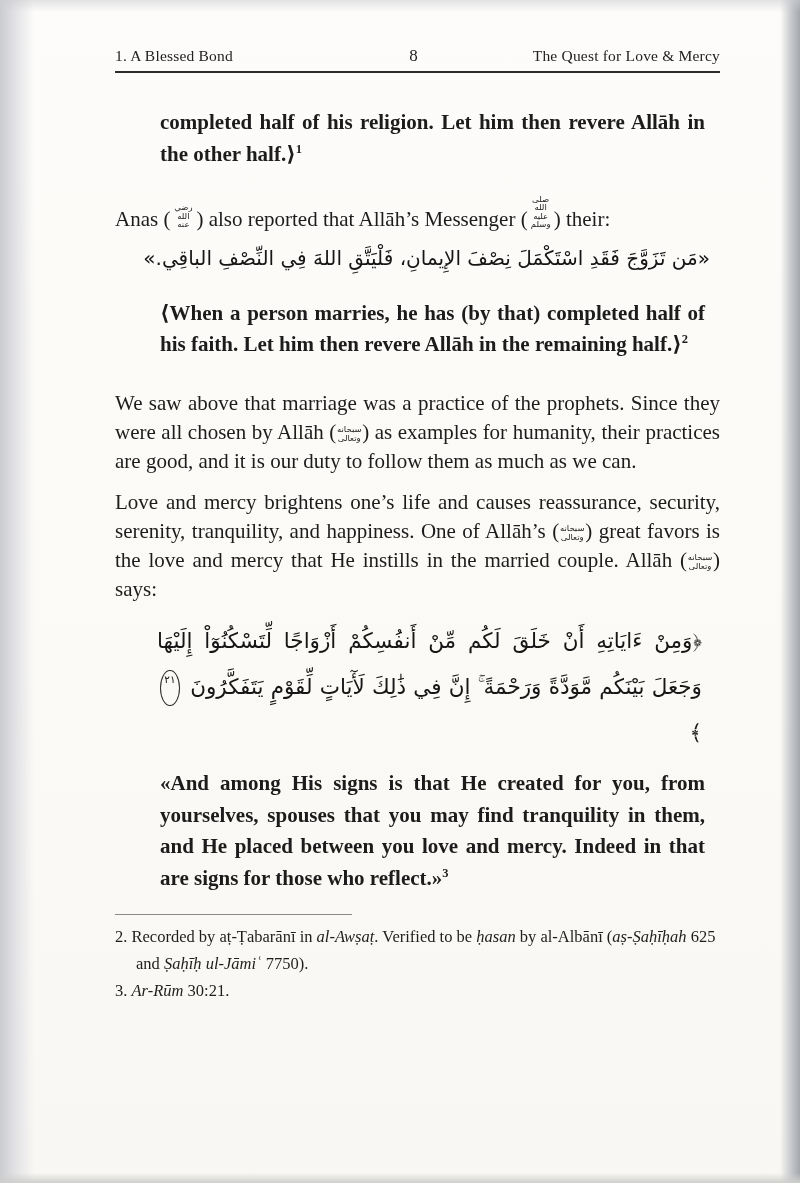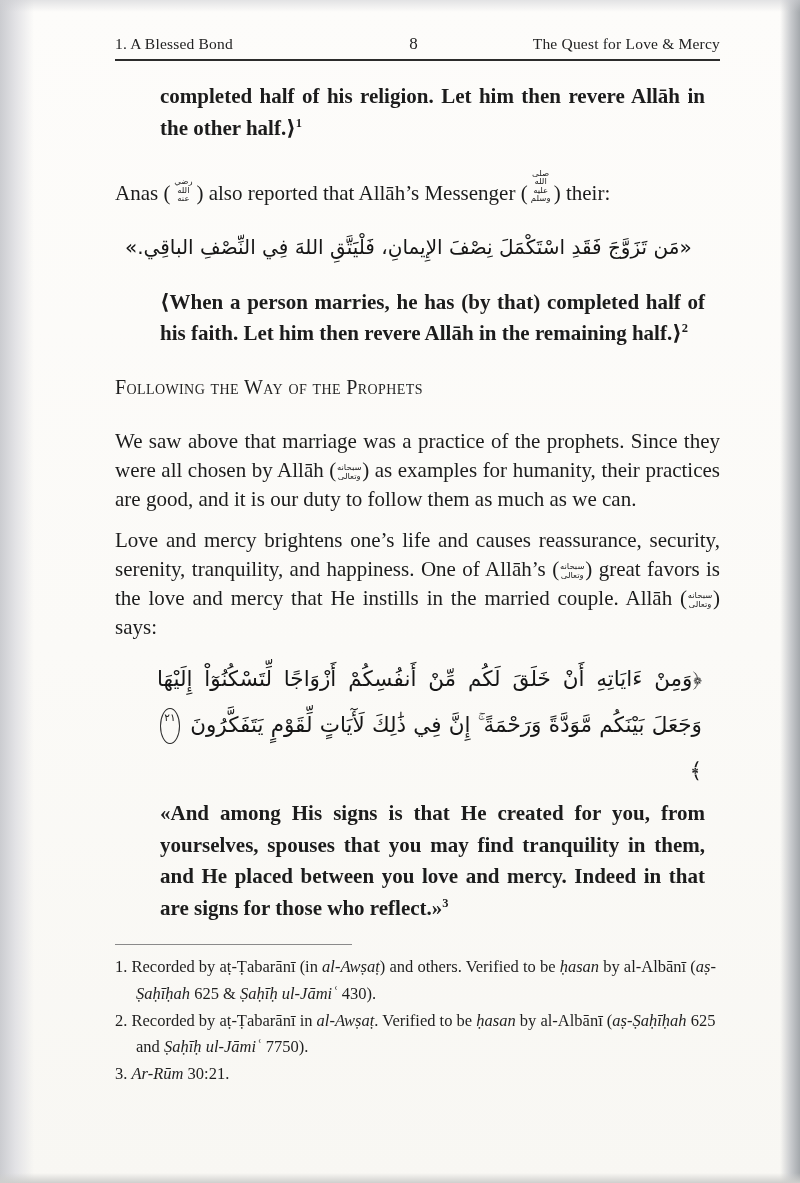--- a/index.html
+++ b/index.html
@@ -15,50 +15,50 @@
   .edge{position:absolute;pointer-events:none;}
   .edge-left{left:0;top:0;bottom:0;width:34px;
     background:linear-gradient(90deg,#cbccd0 0%,#e2e2e5 45%,rgba(251,250,247,0) 100%);}
   .edge-right{right:0;top:0;bottom:0;width:20px;
     background:linear-gradient(270deg,#a4a8ac 0%,#c7c9cc 45%,rgba(251,250,247,0) 100%);}
   .edge-top{left:0;right:0;top:0;height:12px;
     background:linear-gradient(180deg,rgba(205,206,210,.55) 0%,rgba(251,250,247,0) 100%);}
   .edge-bottom{left:0;right:0;bottom:0;height:10px;
     background:linear-gradient(0deg,#cfcfcd 0%,rgba(251,250,247,0) 100%);}
 
-  .content{position:absolute;left:115px;right:80px;top:34px;}
+  .content{position:absolute;left:115px;right:80px;top:46px;}
 
   .page-header{
     display:flex;align-items:baseline;
     font-size:15.5px;letter-spacing:.2px;color:#222;
     border-bottom:2px solid #2c2c2c;padding-bottom:5px;
   }
   .ph-left{flex:1;text-align:left;}
   .ph-center{font-size:17px;}
   .ph-right{flex:1;text-align:right;padding-left:8px;}
 
   .quote{
     margin:20px 15px 0 45px;
     font-weight:bold;font-size:21px;line-height:1.5;
     text-align:justify;
   }
-  .quote.first{margin-top:20px;}
+  .quote.first{margin-top:34px;}
 
   .body-para{
     margin-top:24px;font-size:21px;line-height:1.38;
     text-align:justify;
   }
   .says-para{margin-top:10px;}
 
   .arabic{
     direction:rtl;font-family:"DejaVu Sans","DejaVu Serif",sans-serif;
     color:#161616;
   }
   .hadith-ar{
-    margin:19px 10px 0 10px;text-align:left;
+    margin:4px 10px 0 10px;text-align:right;
     font-size:20px;line-height:2;
   }
   .verse-ar{
     margin:14px 18px 0 42px;
     font-size:21.5px;line-height:2.15;text-align:justify;
   }
 
   .section-heading{
     margin-top:26px;font-size:20px;font-variant:small-caps;
     letter-spacing:.4px;color:#1e1e1e;
@@ -108,32 +108,30 @@
     </div>
 
     <div class="quote first"><span>completed half of his religion. Let him then revere Allāh in the other half.⟩</span><span class="seg-sup">1</span></div>
 
     <div class="body-para"><span>Anas (</span><span class="seg-hon">رضي الله عنه</span><span>) also reported that Allāh’s Messenger (</span><span class="seg-hon">صلى الله عليه وسلم</span><span>) their:</span></div>
 
     <div class="arabic hadith-ar" lang="ar" dir="rtl">«مَن تَزَوَّجَ فَقَدِ اسْتَكْمَلَ نِصْفَ الإِيمانِ، فَلْيَتَّقِ اللهَ فِي النِّصْفِ الباقِي.»</div>
 
     <div class="quote"><span>⟨When a person marries, he has (by that) completed half of his faith. Let him then revere Allāh in the remaining half.⟩</span><span class="seg-sup">2</span></div>
 
-    <div class="section-heading">Following the Way of the Prophets</div>
 
     <div class="body-para" style="margin-top:28px"><span>We saw above that marriage was a practice of the prophets. Since they were all chosen by Allāh (</span><span class="seg-hon">سبحانه وتعالى</span><span>) as examples for humanity, their practices are good, and it is our duty to follow them as much as we can.</span></div>
 
 
     <div class="body-para says-para" style="margin-top:12px"><span>Love and mercy brightens one’s life and causes reassurance, security, serenity, tranquility, and happiness. One of Allāh’s (</span><span class="seg-hon">سبحانه وتعالى</span><span>) great favors is the love and mercy that He instills in the married couple. Allāh (</span><span class="seg-hon">سبحانه وتعالى</span><span>) says:</span></div>
 
     <div class="arabic verse-ar" lang="ar" dir="rtl"><span>﴿وَمِنْ ءَايَاتِهِ أَنْ خَلَقَ لَكُم مِّنْ أَنفُسِكُمْ أَزْوَاجًا لِّتَسْكُنُوٓاْ إِلَيْهَا وَجَعَلَ بَيْنَكُم مَّوَدَّةً وَرَحْمَةً ۚ إِنَّ فِي ذَٰلِكَ لَأٓيَاتٍ لِّقَوْمٍ يَتَفَكَّرُونَ </span><span class="seg-marker">٢١</span><span> ﴾</span></div>
 
-    <div class="quote" style="margin-top:4px"><span>«And among His signs is that He created for you, from yourselves, spouses that you may find tranquility in them, and He placed between you love and mercy. Indeed in that are signs for those who reflect.»</span><span class="seg-sup">3</span></div>
+    <div class="quote" style="margin-top:12px"><span>«And among His signs is that He created for you, from yourselves, spouses that you may find tranquility in them, and He placed between you love and mercy. Indeed in that are signs for those who reflect.»</span><span class="seg-sup">3</span></div>
 
     <div class="footnotes">
       <div class="fn-rule"></div>
-      <div class="fn"><span>1. Recorded by aṭ-Ṭabarānī (in </span><span class="seg-i">al-Awṣaṭ</span><span>) and others. Verified to be </span><span class="seg-i">ḥasan</span><span> by al-Albānī (</span><span class="seg-i">aṣ-Ṣaḥīḥah</span><span> 625 &amp; </span><span class="seg-i">Ṣaḥīḥ ul-Jāmiʿ</span><span> 430).</span></div>
       <div class="fn"><span>2. Recorded by aṭ-Ṭabarānī in </span><span class="seg-i">al-Awṣaṭ</span><span>. Verified to be </span><span class="seg-i">ḥasan</span><span> by al-Albānī (</span><span class="seg-i">aṣ-Ṣaḥīḥah</span><span> 625 and </span><span class="seg-i">Ṣaḥīḥ ul-Jāmiʿ</span><span> 7750).</span></div>
       <div class="fn"><span>3. </span><span class="seg-i">Ar-Rūm</span><span> 30:21.</span></div>
     </div>
 
   </div>
 </div>
 
 </body></html>

